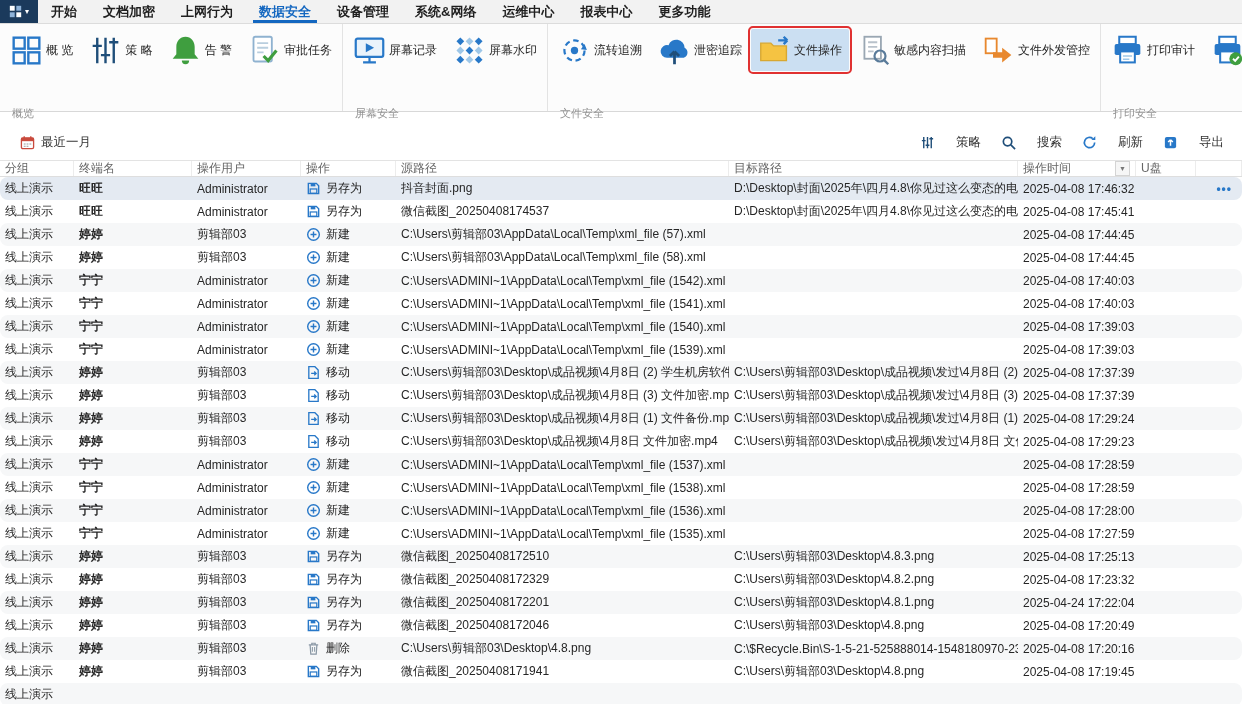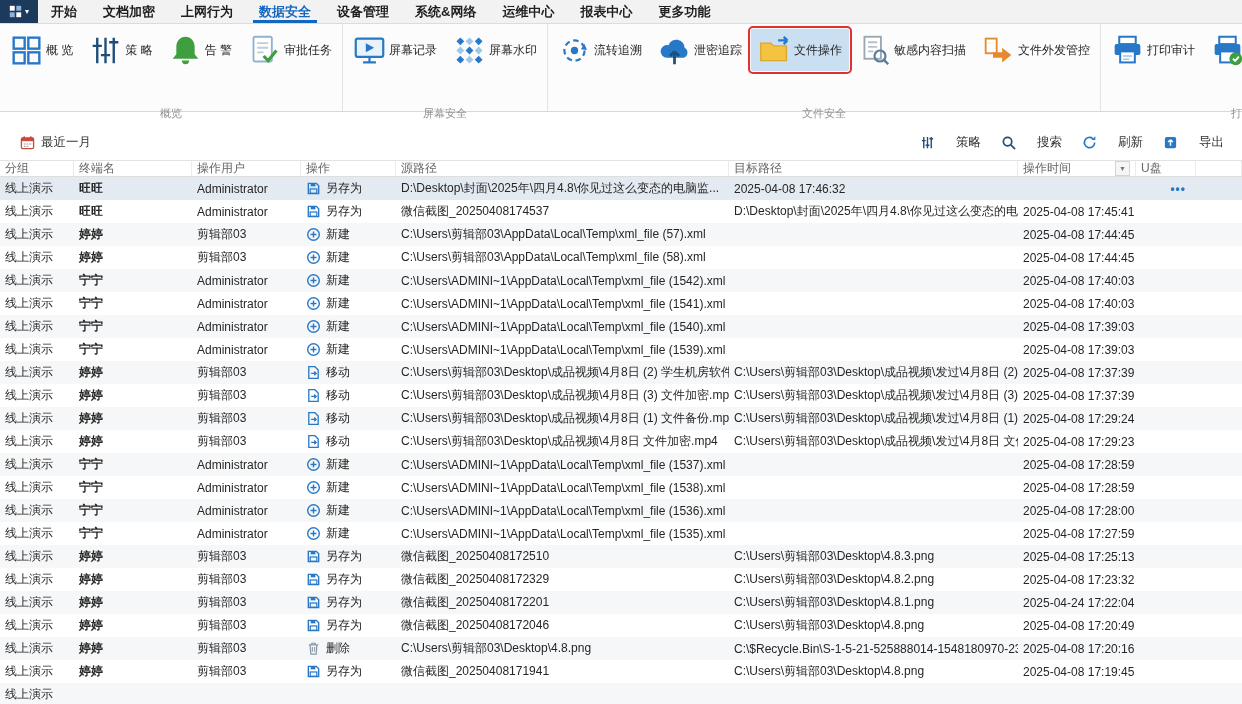--- a/index.html
+++ b/index.html
@@ -21,35 +21,35 @@
 
   
   .ribbon { height: 88px; background: #fcfcfc; border-bottom: 1px solid #d8d8d8; display: flex; align-items: stretch; }
   .rgroup { display: flex; flex-direction: column; border-right: 1px solid #e3e3e3; padding: 0 2px; }
   .ritems { flex: 1; display: flex; align-items: flex-start; padding-top: 3px; }
   .ritem { display: flex; flex-direction: row; align-items: center; gap: 3px; padding: 5px 7px 4px; margin: 2px 1px; cursor: pointer; border-radius: 2px; }
   .ritem .ricon svg { width: 33px; height: 33px; display: block; }
   .rlabel { font-size: 12px; color: #262626; white-space: nowrap; }
   .ritem.selected { background: #cbdff2; }
   .ritem.annotated { outline: 2px solid #e03131; outline-offset: 1px; }
-  .rcaption { font-size: 11px; color: #919191; text-align: center; padding: 1px 10px 4px; white-space: nowrap; margin-top: 32px; }
+  .rcaption { font-size: 11px; color: #919191; padding: 1px 10px 4px; white-space: nowrap; margin-top: 32px; }
 
   
   .filterbar { height: 48px; display: flex; align-items: center; padding: 12px 18px 0 20px; background: #fff; }
   .datechip { display: flex; align-items: center; gap: 6px; font-size: 12.5px; color: #333; cursor: pointer; }
   .factions { margin-left: auto; display: flex; gap: 20px; }
   .faction { display: flex; align-items: center; gap: 21px; font-size: 12.5px; color: #333; cursor: pointer; white-space: nowrap; }
   .faction svg, .datechip svg { width: 15px; height: 15px; display: block; }
 
   
   .grid-cols { display: grid; grid-template-columns: 74px 118px 109px 95px 333px 289px 118px 60px 1fr; }
   .thead { height: 17px; border-top: 1px solid #e3e3e3; border-bottom: 1px solid #dedede; background: #fff; }
   .th { position: relative; display: flex; align-items: center; padding: 0 5px; font-size: 12px; color: #666; border-right: 1px solid #ececec; white-space: nowrap; overflow: hidden; cursor: pointer; }
   .filterbtn { margin-left: auto; min-width: 15px; height: 15px; border: 1px solid #d4d4d4; background: #f6f6f6; display: flex; align-items: center; justify-content: center; font-size: 7px; color: #777; cursor: pointer; }
-  .tr { height: 23px; background: #fff; cursor: default; }
+  .tr { height: 23px; background: #fff; cursor: default; border-radius: 8px; }
   .tr.alt { background: #f6f7f8; }
   .tr.selected { background: #e4eaf2; }
   .td { display: flex; align-items: center; padding: 0 5px; font-size: 12px; color: #262626; white-space: nowrap; overflow: hidden; }
   .td.terminal { font-weight: 700; }
   .opicon { display: flex; margin-right: 5px; flex: none; }
   .opicon svg { width: 15px; height: 15px; display: block; }
   .rowmenu { margin-left: auto; color: #2878c8; font-weight: bold; font-size: 12px; letter-spacing: 1px; padding-right: 5px; cursor: pointer; }
 </style>
 </head>
 <body>
@@ -376,20 +376,21 @@
           <div class="td">
             <span class="opicon">
               <svg viewBox="0 0 16 16">
                 <path d="M2.5 2.5h8.5l2.5 2.5v8.5H2.5z" fill="none" stroke="#2878c8" stroke-width="1.5"></path>
                 <rect x="5" y="2.5" width="5" height="3.2" fill="#2878c8"></rect>
                 <rect x="4.5" y="8.5" width="7" height="4.5" fill="none" stroke="#2878c8" stroke-width="1.3"></rect>
               </svg>
             </span>
             <span>另存为</span>
           </div>
+          <div class="td">抖音封面.png</div>
           <div class="td">D:\Desktop\封面\2025年\四月4.8\你见过这么变态的电脑监...</div>
           <div class="td">2025-04-08 17:46:32</div>
           <div class="td"></div>
           <div class="td">
             <span class="rowmenu">•••</span>
           </div>
         </div>
         <div class="tr grid-cols">
           <div class="td">线上演示</div>
           <div class="td terminal">旺旺</div>

